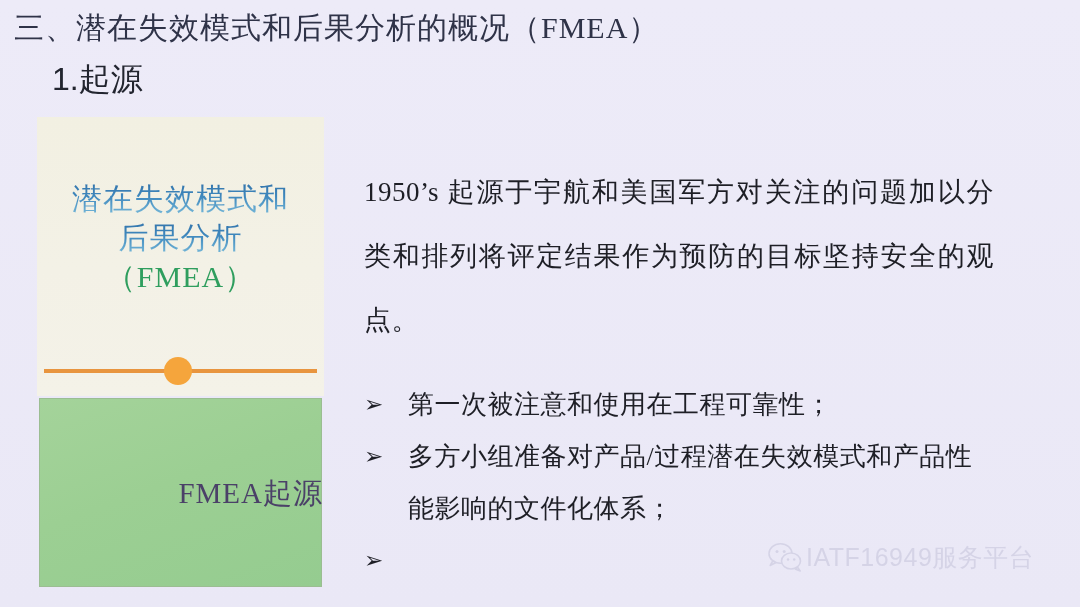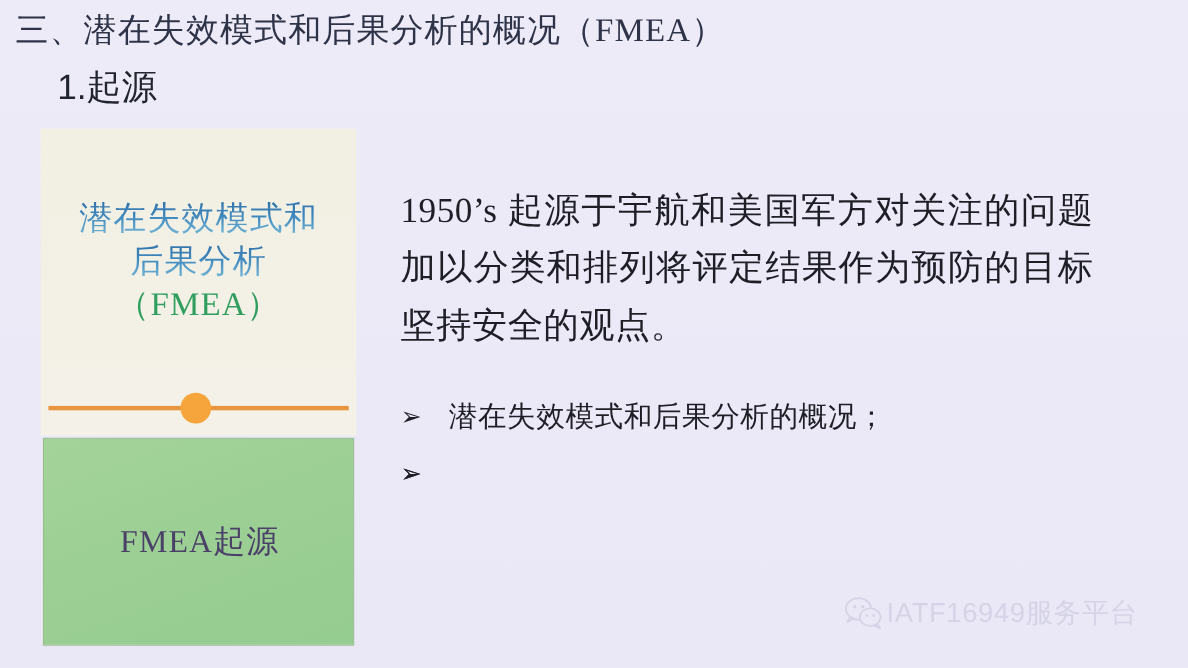--- a/index.html
+++ b/index.html
@@ -114,39 +114,39 @@
     height: 189px;
     background: linear-gradient(160deg, #a4d39a 0%, #9ccf93 45%, #95cc90 100%);
     border: 1px solid #9bbd92;
     box-sizing: border-box;
   }
   .green-card-text {
     position: absolute;
     left: 0;
     top: 75px;
     width: 283px;
-    text-align: center;
+    text-align: right;
     font-family: "Liberation Serif", "DejaVu Serif", serif;
     font-size: 29px;
     line-height: 38px;
     color: #4b4168;
     letter-spacing: 1px;
   }
 
   
   .body-col {
     position: absolute;
     left: 364px;
     top: 133px;
     width: 630px;
   }
   .intro-para {
     font-family: "Liberation Serif", "DejaVu Serif", serif;
-    font-size: 32px;
-    line-height: 52px;
+    font-size: 27px;
+    line-height: 64px;
     color: #1e1f26;
     letter-spacing: 0.5px;
     text-align: justify;
   }
   .bullet-list {
     margin: 9px 0 0 0;
     padding: 0;
     list-style: none;
   }
   .bullet-item {
@@ -217,24 +217,25 @@
 
   <div class="green-card">
     <div class="green-card-text">FMEA起源</div>
   </div>
 
   <div class="body-col">
     <p class="intro-para">1950’s 起源于宇航和美国军方对关注的问题加以分类和排列将评定结果作为预防的目标坚持安全的观点。</p>
     <ul class="bullet-list">
       <li class="bullet-item">
         <span class="bullet-marker">➢</span>
-        <span>潜在失效模式和后果分析的概况；</span>
+        <span>第一次被注意和使用在工程可靠性；</span>
       </li>
       <li class="bullet-item">
         <span class="bullet-marker">➢</span>
+        <span>多方小组准备对产品/过程潜在失效模式和产品性能影响的文件化体系；</span>
       </li>
       <li class="bullet-item">
         <span class="bullet-marker">➢</span>
       </li>
     </ul>
   </div>
 
   <div class="watermark">
     <svg class="wechat-icon" viewBox="0 0 34 30">
       <ellipse cx="12.5" cy="11.5" rx="11.5" ry="9.8" fill="none" stroke="#b9b8d2" stroke-width="1.6"></ellipse>

